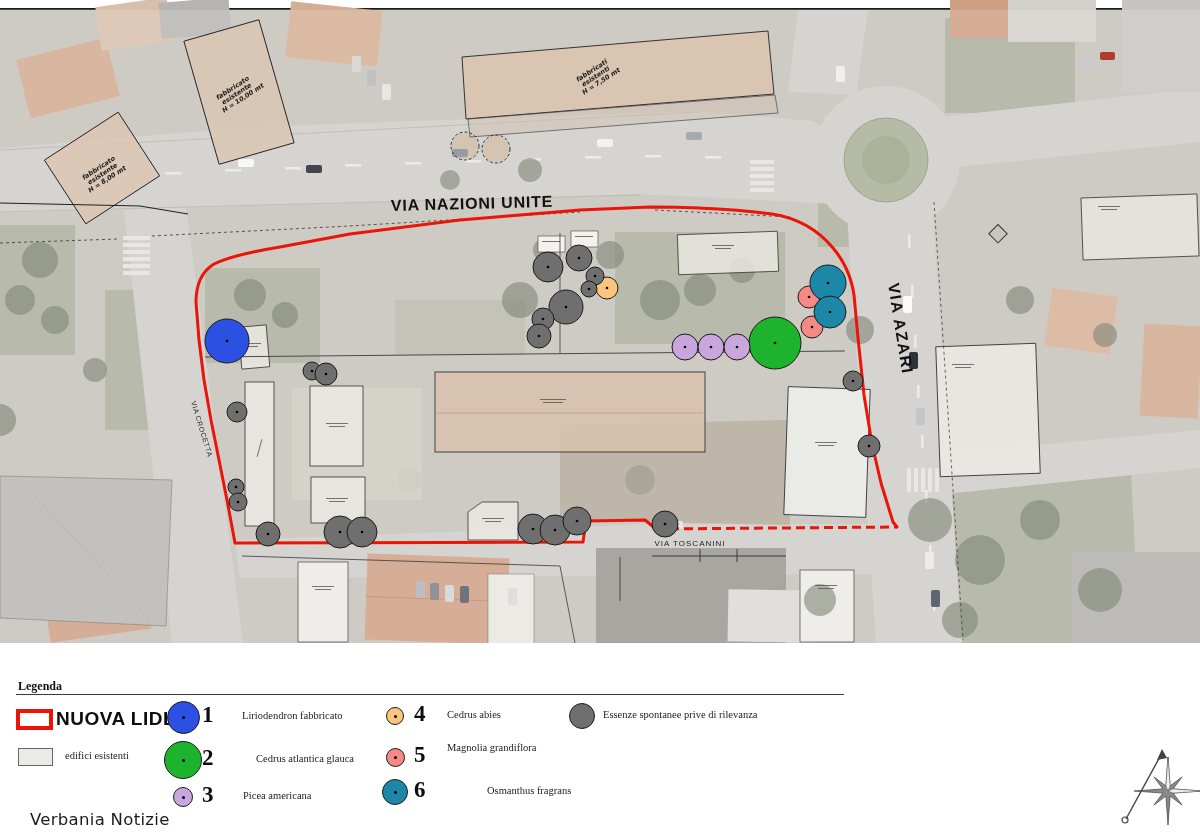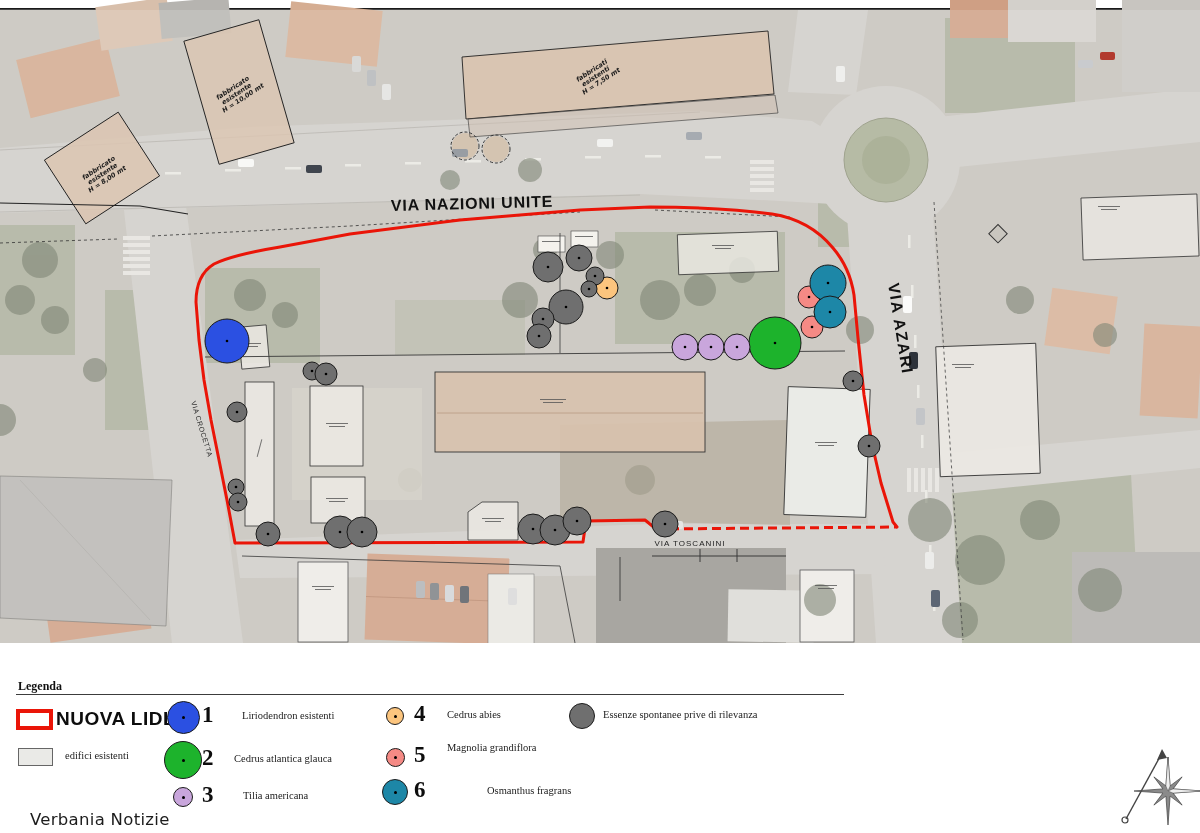--- a/index.html
+++ b/index.html
@@ -23,21 +23,21 @@
   
   .c-1{left:167px;top:22px;width:33px;height:33px;}
   .c-2{left:164px;top:62px;width:38px;height:38px;}
   .c-3{left:173px;top:108px;width:20px;height:20px;}
   .c-4{left:386px;top:28px;width:18px;height:18px;}
   .c-5{left:386px;top:69px;width:19px;height:19px;}
   .c-6{left:382px;top:100px;width:26px;height:26px;}
   .c-sp{left:569px;top:24px;width:26px;height:26px;}
   .n-1{left:202px;top:23px;} .n-2{left:202px;top:66px;} .n-3{left:202px;top:103px;}
   .n-4{left:414px;top:22px;} .n-5{left:414px;top:63px;} .n-6{left:414px;top:98px;}
-  .t-1{left:242px;top:31px;} .t-2{left:234px;top:74px;} .t-3{left:243px;top:111px;}
+  .t-1{left:242px;top:31px;} .t-2{left:256px;top:74px;} .t-3{left:243px;top:111px;}
   .t-4{left:447px;top:30px;} .t-5{left:447px;top:63px;} .t-6{left:447px;top:106px;margin-left:40px;}
   .t-sp{left:603px;top:30px;}
   .watermark{position:absolute;left:2px;top:810px;font:16.5px "DejaVu Sans",sans-serif;
              color:#1c1c1c;letter-spacing:.3px;margin-left:28px;}
   .compass{position:absolute;left:1116px;top:745px;}
 </style>
 </head>
 <body>
 
 <div class="page">
@@ -431,33 +431,33 @@
     <span class="lg-redbox"></span>
     <span class="lg-lidl">NUOVA LIDL</span>
 
     <span class="lg-graybox"></span>
     <span class="lg-edifici">edifici esistenti</span>
 
     <span class="tcirc c-1" style="background: rgb(43, 80, 226);">
         <span class="dot"></span>
       </span>
     <span class="tnum n-1">1</span>
-    <span class="tname t-1">Liriodendron esistenti</span>
+    <span class="tname t-1">Liriodendron fabbricato</span>
 
     <span class="tcirc c-2" style="background: rgb(29, 179, 44);">
         <span class="dot"></span>
       </span>
     <span class="tnum n-2">2</span>
     <span class="tname t-2">Cedrus atlantica glauca</span>
 
     <span class="tcirc c-3" style="background: rgb(201, 166, 220);">
         <span class="dot"></span>
       </span>
     <span class="tnum n-3">3</span>
-    <span class="tname t-3">Tilia americana</span>
+    <span class="tname t-3">Picea americana</span>
 
     <span class="tcirc c-4" style="background: rgb(252, 197, 126);">
         <span class="dot"></span>
       </span>
     <span class="tnum n-4">4</span>
     <span class="tname t-4">Cedrus abies</span>
 
     <span class="tcirc c-5" style="background: rgb(245, 138, 133);">
         <span class="dot"></span>
       </span>

